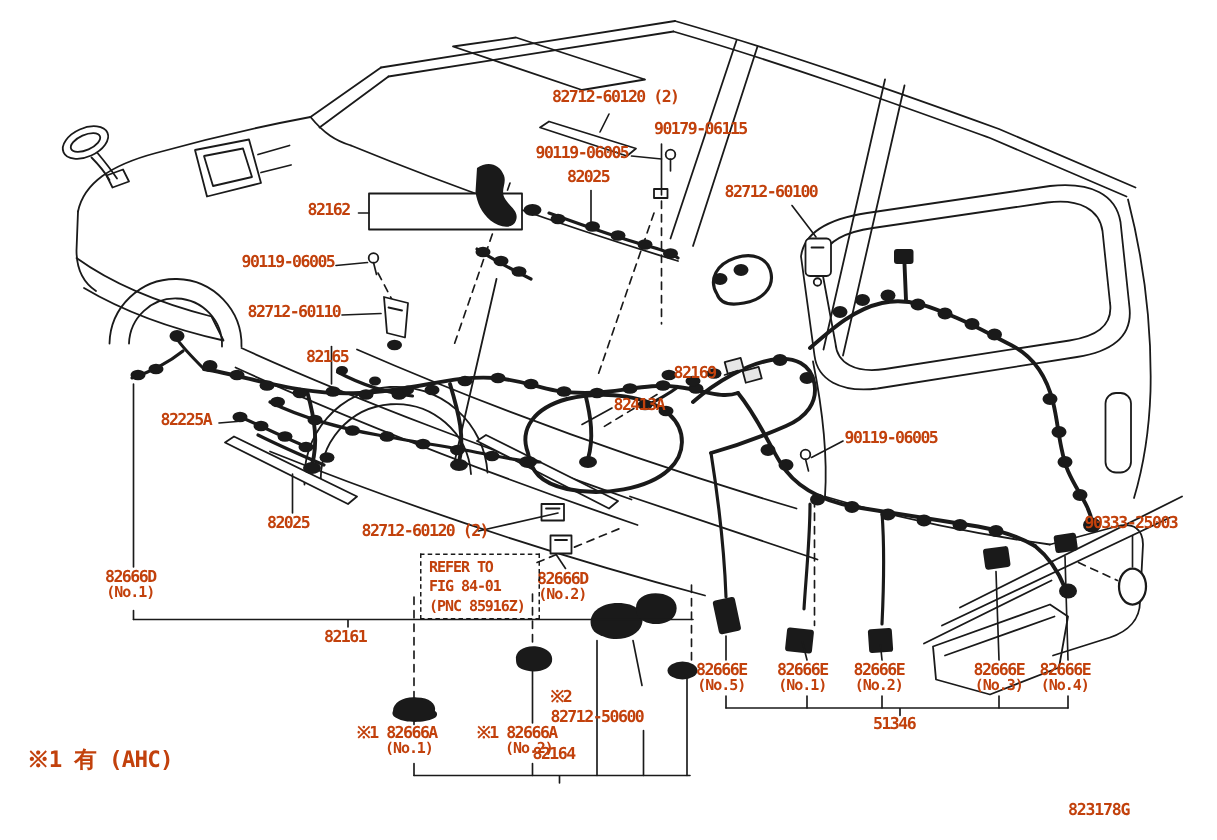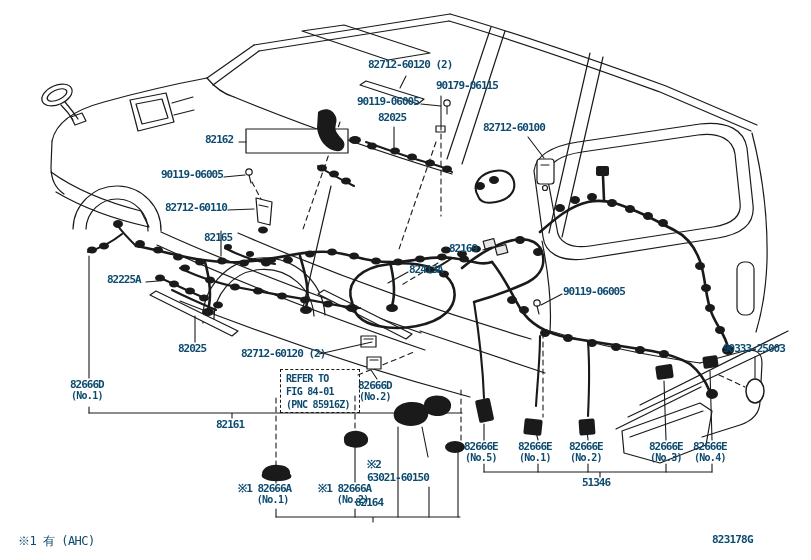--- a/index.html
+++ b/index.html
@@ -1,34 +1,34 @@
 <!DOCTYPE html>
 <html><head>
 <meta charset="utf-8">
 <style>
   html,body{margin:0;padding:0;background:#fff;}
   .stage{position:relative;width:811px;height:560px;background:#fff;overflow:hidden;
-         font-family:"DejaVu Sans Mono","Liberation Mono",monospace;color:#0c4a6e;}
+         font-family:"DejaVu Sans Mono","Liberation Mono",monospace;color:#c2410c;}
   svg{position:absolute;left:0;top:0;}
   .art{fill:none;stroke:#1a1a1a;stroke-width:1.2;stroke-linecap:round;stroke-linejoin:round;}
   .hz{stroke-width:2.6;} .hz2{stroke-width:2.1;}
   .thin{stroke-width:1.1;} 
   .dash{stroke-width:1.1;stroke-dasharray:5 4;}
   .blob{fill:#1a1a1a;stroke:none;}
   .wfill{fill:#ffffff;}
   .gfill{fill:#e6e6e6;}
   .lbl{position:absolute;font-weight:bold;font-size:11px;line-height:11px;
        letter-spacing:-1px;white-space:pre;}
   .lbl .sub{display:block;font-size:10px;letter-spacing:-0.7px;text-align:center;margin-top:0;}
   .lbl .sub-left{display:block;font-size:11px;letter-spacing:-1px;text-align:left;margin-top:2px;}
   .lbl-sharp .sub{padding-left:16px;}
   .refer{position:absolute;left:280px;top:369px;width:80px;height:44px;
          border:1.5px dashed #1a1a1a;font-weight:bold;font-size:10px;letter-spacing:-0.7px;
          line-height:13px;padding:2px 0 14px 5px;box-sizing:border-box;background:transparent;}
-  .note{position:absolute;font-weight:normal;font-size:12px;letter-spacing:-0.5px;white-space:pre;margin-top:36px;}
+  .note{position:absolute;font-weight:bold;font-size:15px;letter-spacing:-0.5px;white-space:pre;}
   .figcode{position:absolute;left:712px;top:533px;font-weight:bold;font-size:11px;letter-spacing:-0.8px;}
 </style>
 </head>
 <body>
 
 <div class="stage">
 
 <svg width="811" height="560" viewBox="0 0 811 560">
 
   <g class="art">
@@ -293,21 +293,21 @@
 <div class="lbl" style="left:216px;top:419px">82161</div>
 
 <div class="lbl" style="left:464px;top:441px"><span>82666E</span><span class="sub">(No.5)</span></div>
 <div class="lbl" style="left:518px;top:441px"><span>82666E</span><span class="sub">(No.1)</span></div>
 <div class="lbl" style="left:569px;top:441px"><span>82666E</span><span class="sub">(No.2)</span></div>
 <div class="lbl" style="left:649px;top:441px"><span>82666E</span><span class="sub">(No.3)</span></div>
 <div class="lbl" style="left:693px;top:441px"><span>82666E</span><span class="sub">(No.4)</span></div>
 
 <div class="lbl" style="left:582px;top:477px">51346</div>
 
-<div class="lbl" style="left:367px;top:459px"><span>※2</span><span class="sub-left">63021-60150</span></div>
+<div class="lbl" style="left:367px;top:459px"><span>※2</span><span class="sub-left">82712-50600</span></div>
 
 <div class="lbl lbl-sharp" style="left:238px;top:483px"><span>※1 82666A</span><span class="sub">(No.1)</span></div>
 <div class="lbl lbl-sharp" style="left:318px;top:483px"><span>※1 82666A</span><span class="sub">(No.2)</span></div>
 
 <div class="lbl" style="left:355px;top:497px">82164</div>
 
 <div class="refer">
   <span>REFER TO</span><br>
   <span>FIG 84-01</span><br>
   <span>(PNC 85916Z)</span>

